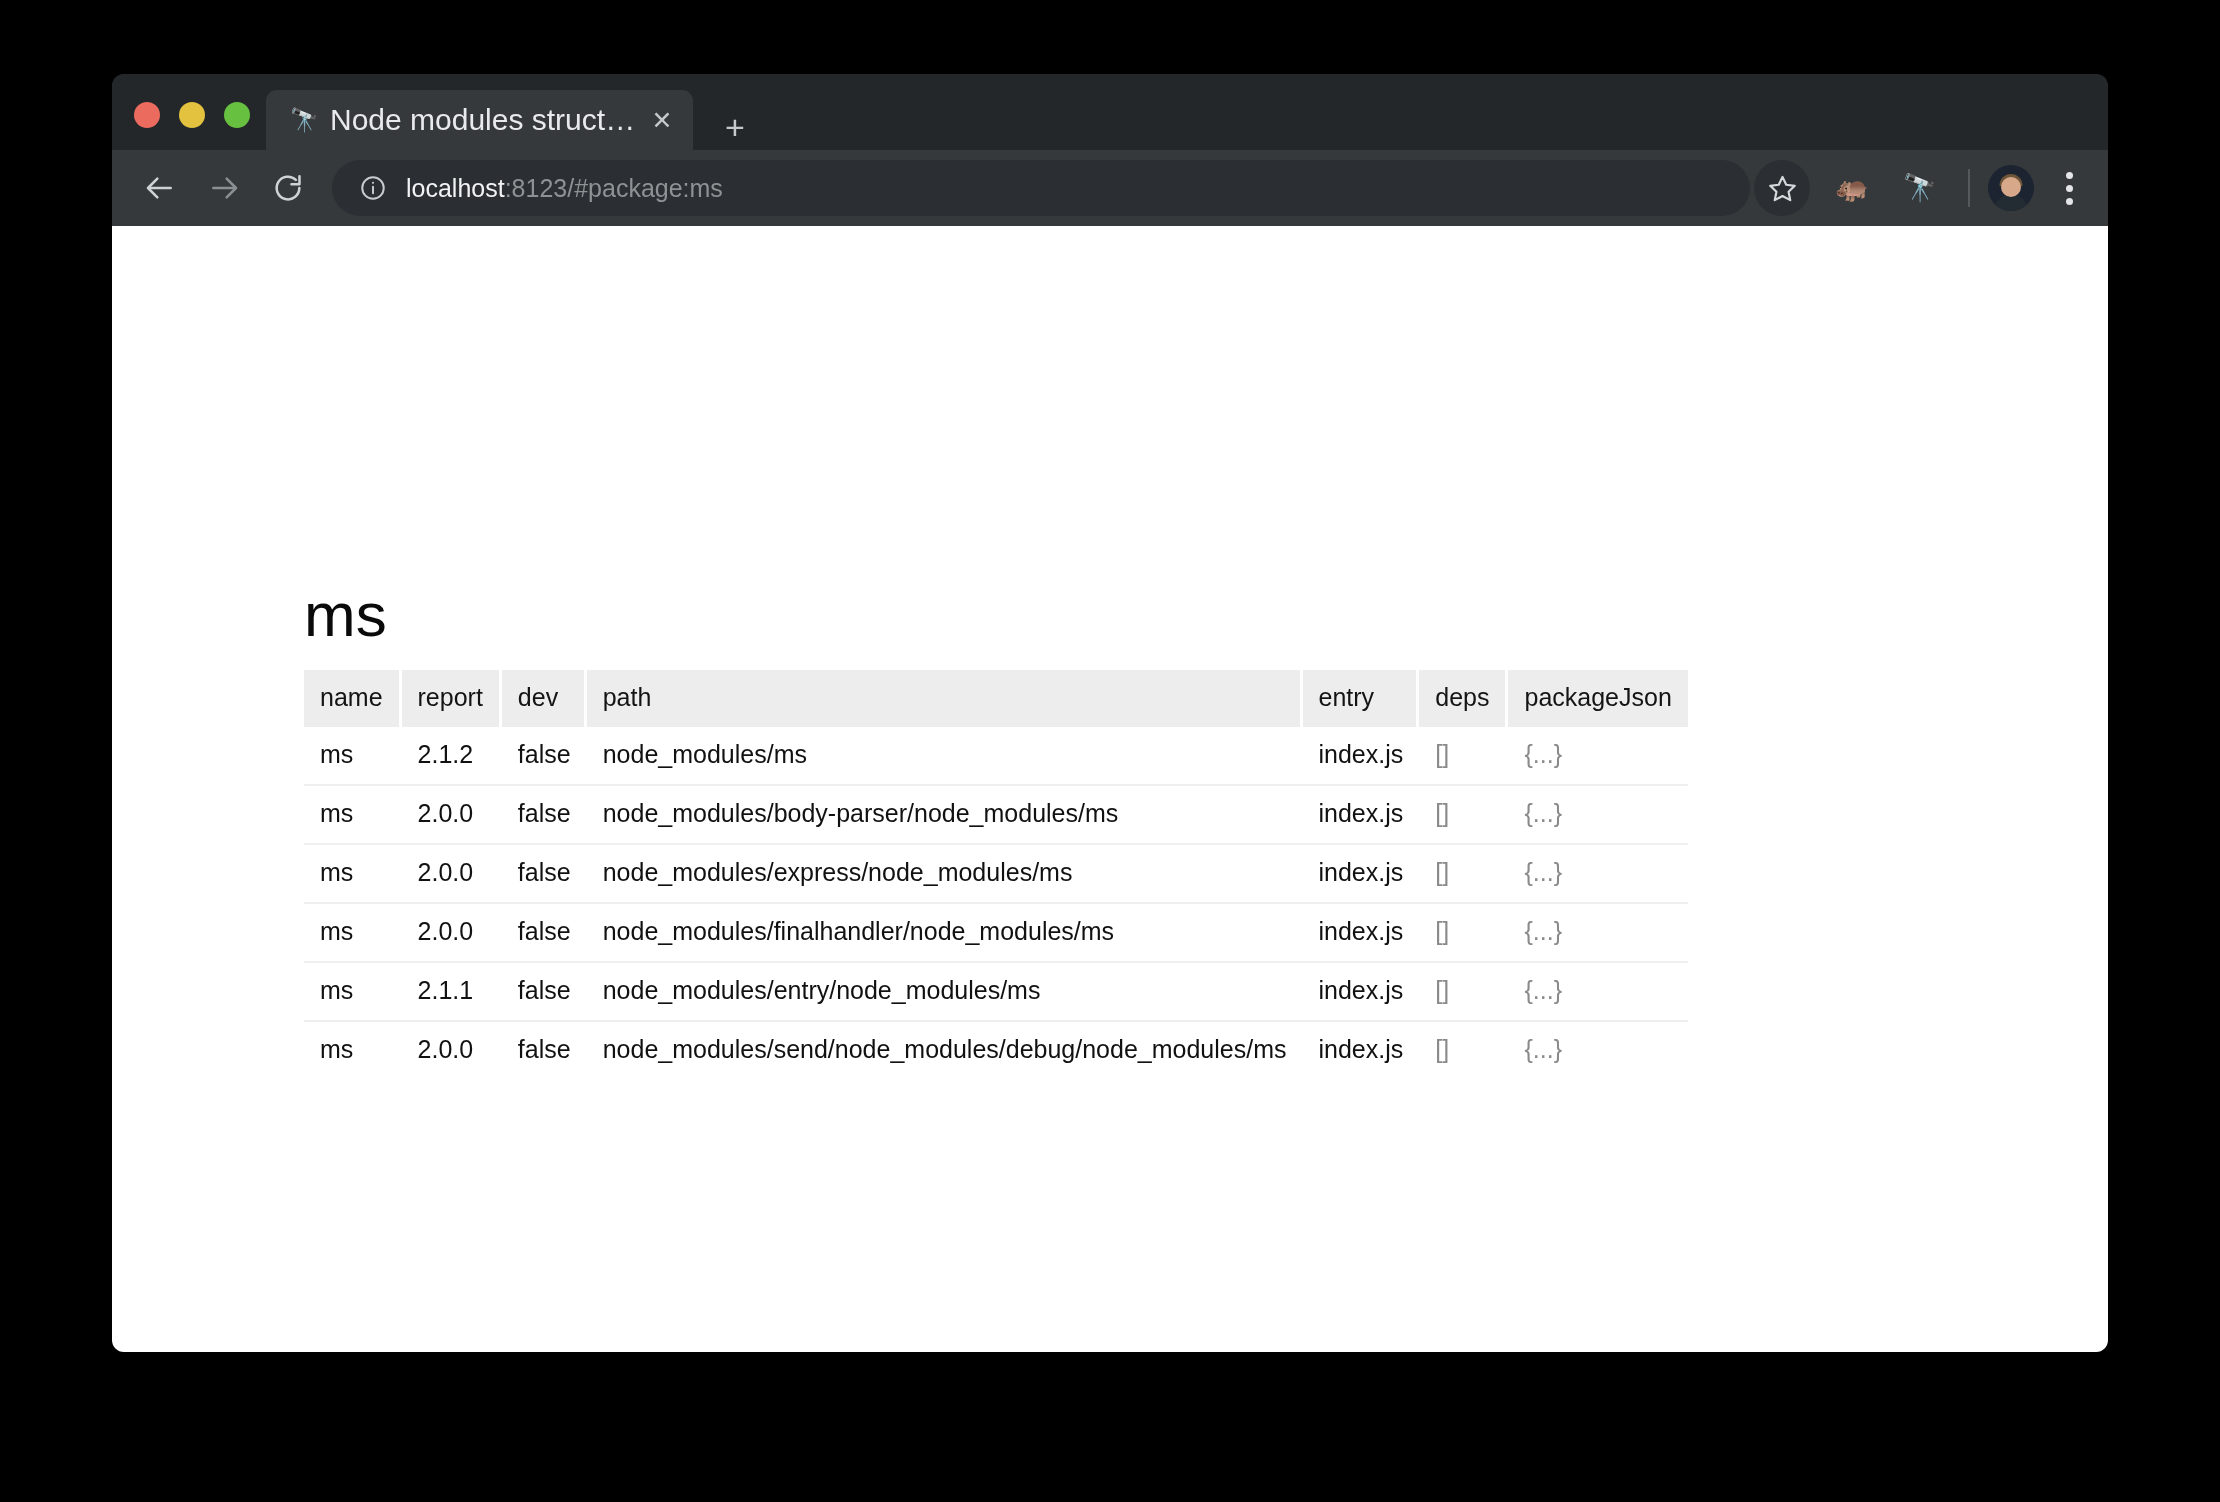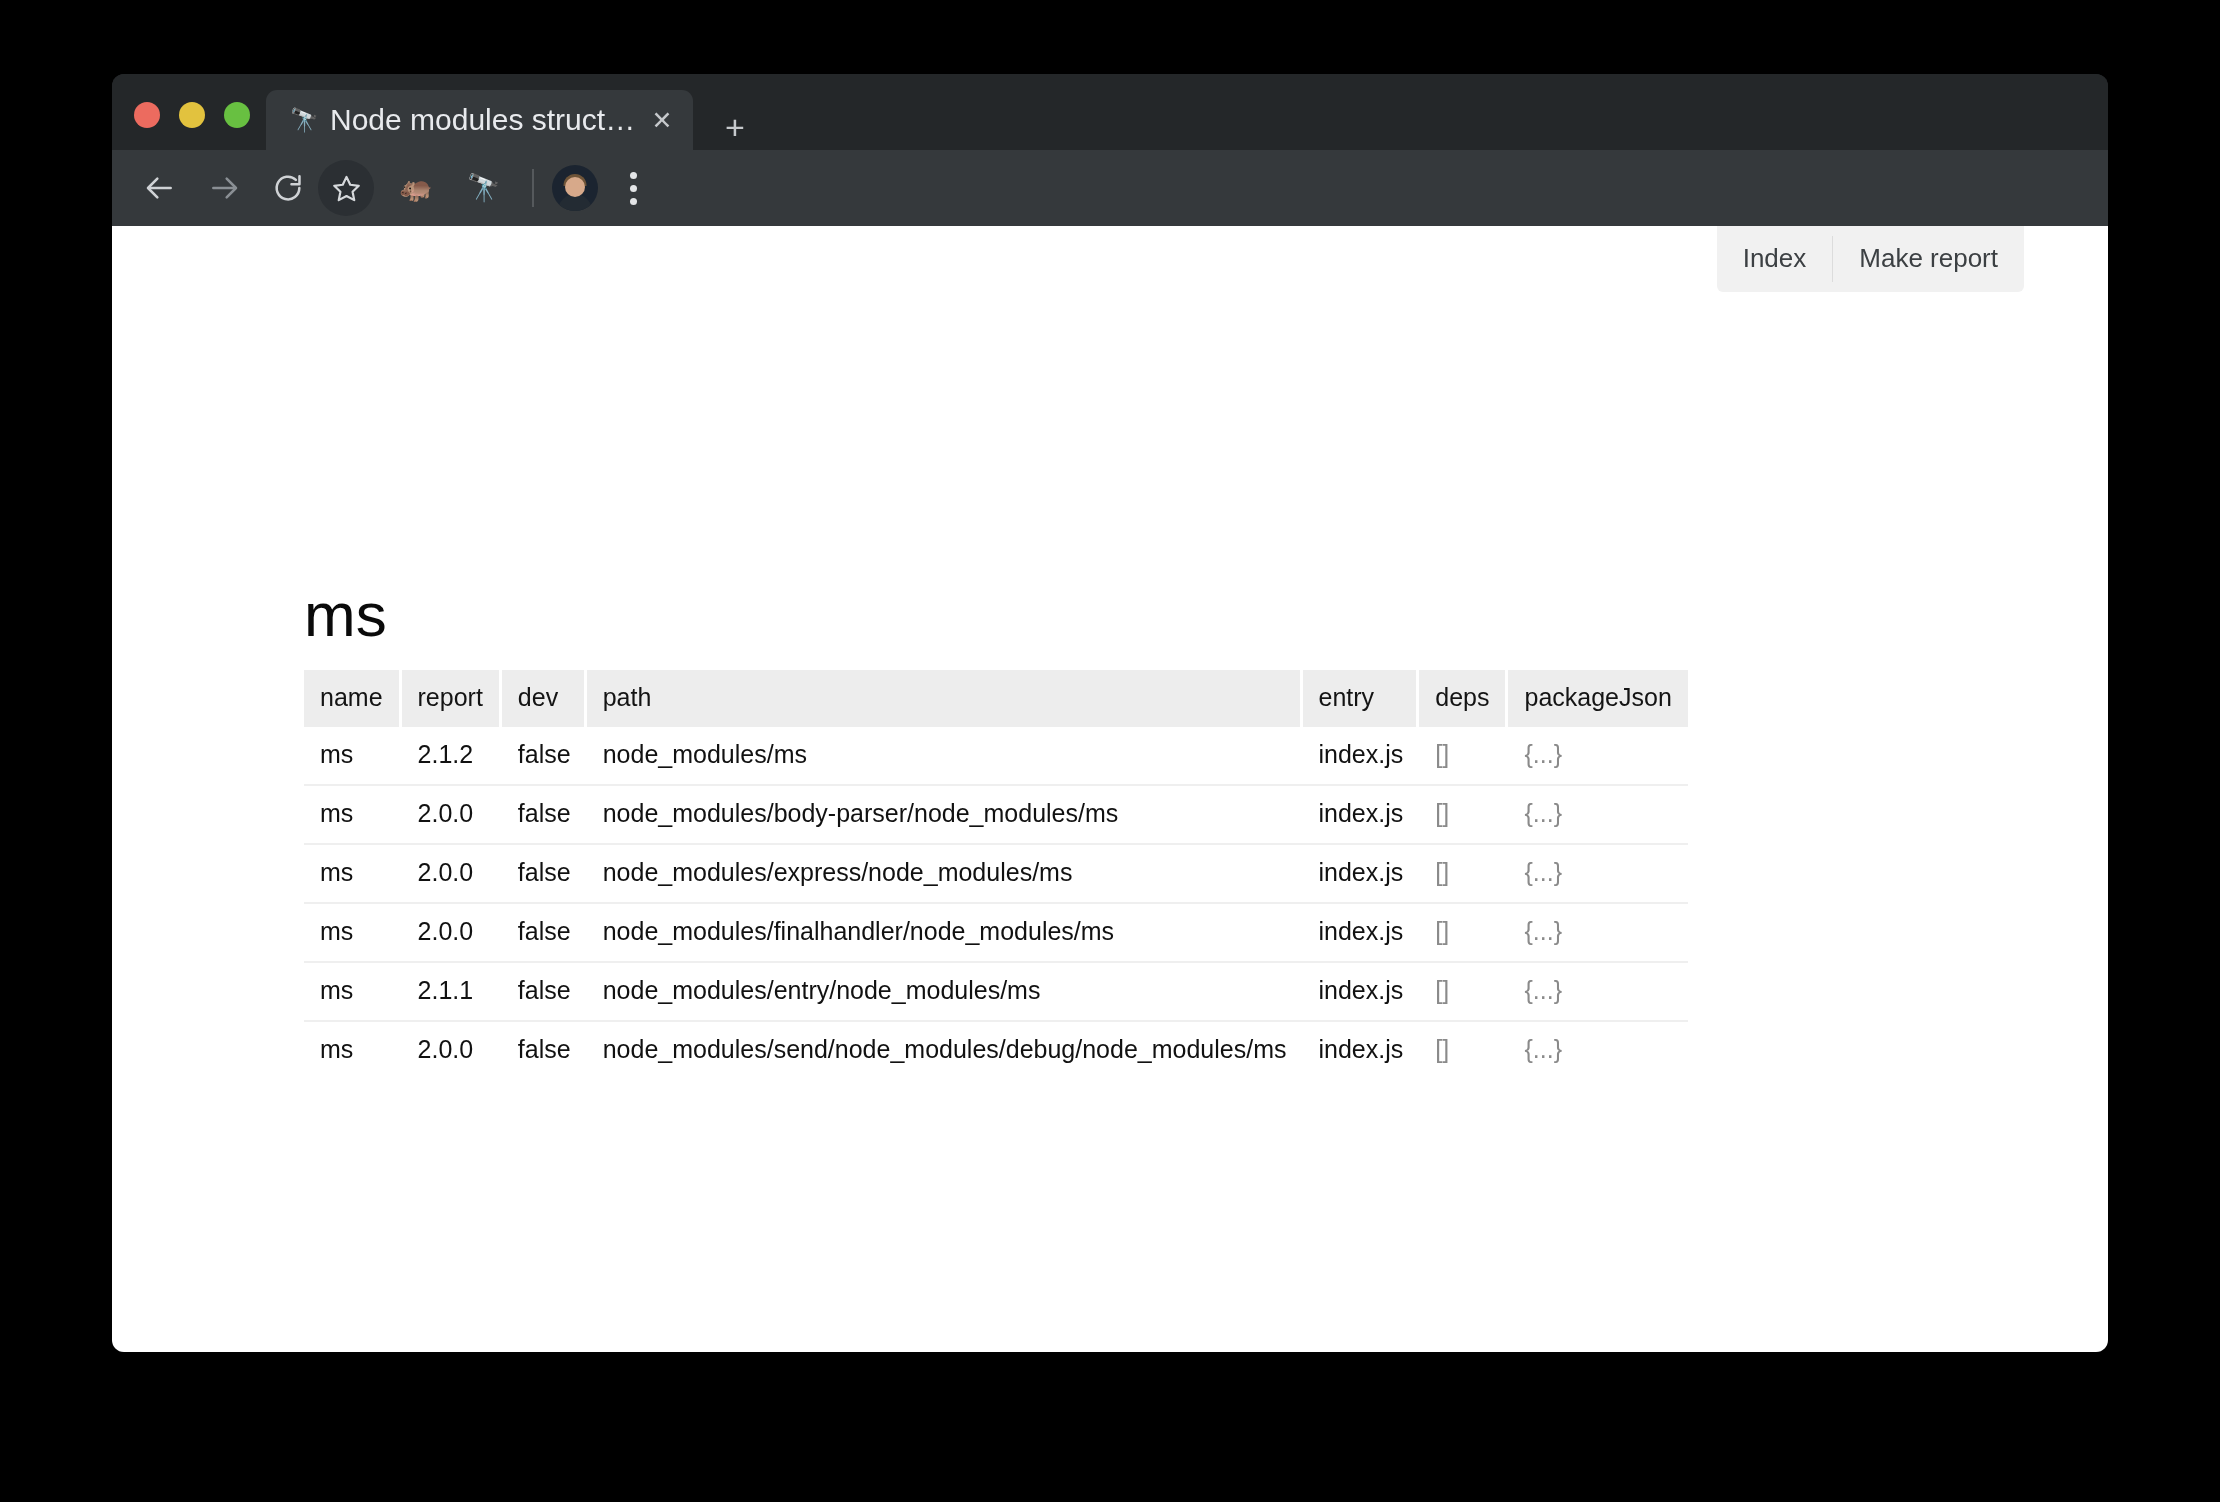--- a/index.html
+++ b/index.html
@@ -345,20 +345,30 @@
       </svg>
     </div>
 
     <div class="nav-btn" id="reload-button">
       <svg width="32" height="32" viewBox="0 0 24 24" fill="none" stroke="currentColor" stroke-width="1.9" stroke-linecap="round" stroke-linejoin="round">
         <path d="M20.5 12a8.5 8.5 0 1 1-2.6-6.1"></path>
         <polyline points="20.6,3.2 20.6,9.2 14.6,9.2"></polyline>
       </svg>
     </div>
 
+    <div id="omnibox">
+      <span id="site-info-icon">
+        <svg width="28" height="28" viewBox="0 0 24 24" fill="none" stroke="currentColor" stroke-width="1.7" stroke-linecap="round">
+          <circle cx="12" cy="12" r="9.2"></circle>
+          <line x1="12" y1="11" x2="12" y2="16.5"></line>
+          <circle cx="12" cy="7.6" r="0.9" fill="currentColor" stroke="none"></circle>
+        </svg>
+      </span>
+      <span id="url-text"><span class="url-host">localhost</span><span class="url-rest">:8123/#package:ms</span></span>
+    </div>
 
     <div id="bookmark-button">
       <svg width="31" height="31" viewBox="0 0 24 24" fill="none" stroke="currentColor" stroke-width="1.7" stroke-linejoin="round">
         <polygon points="12,3 14.9,9.1 21.5,9.9 16.7,14.5 18,21 12,17.8 6,21 7.3,14.5 2.5,9.9 9.1,9.1"></polygon>
       </svg>
     </div>
 
     <div class="ext-icon">🦛</div>
     <div class="ext-icon">🔭</div>
 
@@ -372,25 +382,20 @@
 
     <div id="menu-button">
       <span></span>
       <span></span>
       <span></span>
     </div>
   </div>
 
   <div id="page-viewport">
 
-    <div id="page-actions">
-      <div class="page-action-btn">Index</div>
-      <div class="page-action-sep"></div>
-      <div class="page-action-btn">Make report</div>
-    </div>
 
     <h1 id="page-title">ms</h1>
 
     <table id="packages-table">
       <thead>
         <tr>
           <th>name</th>
           <th>report</th>
           <th>dev</th>
           <th class="col-path">path</th>

